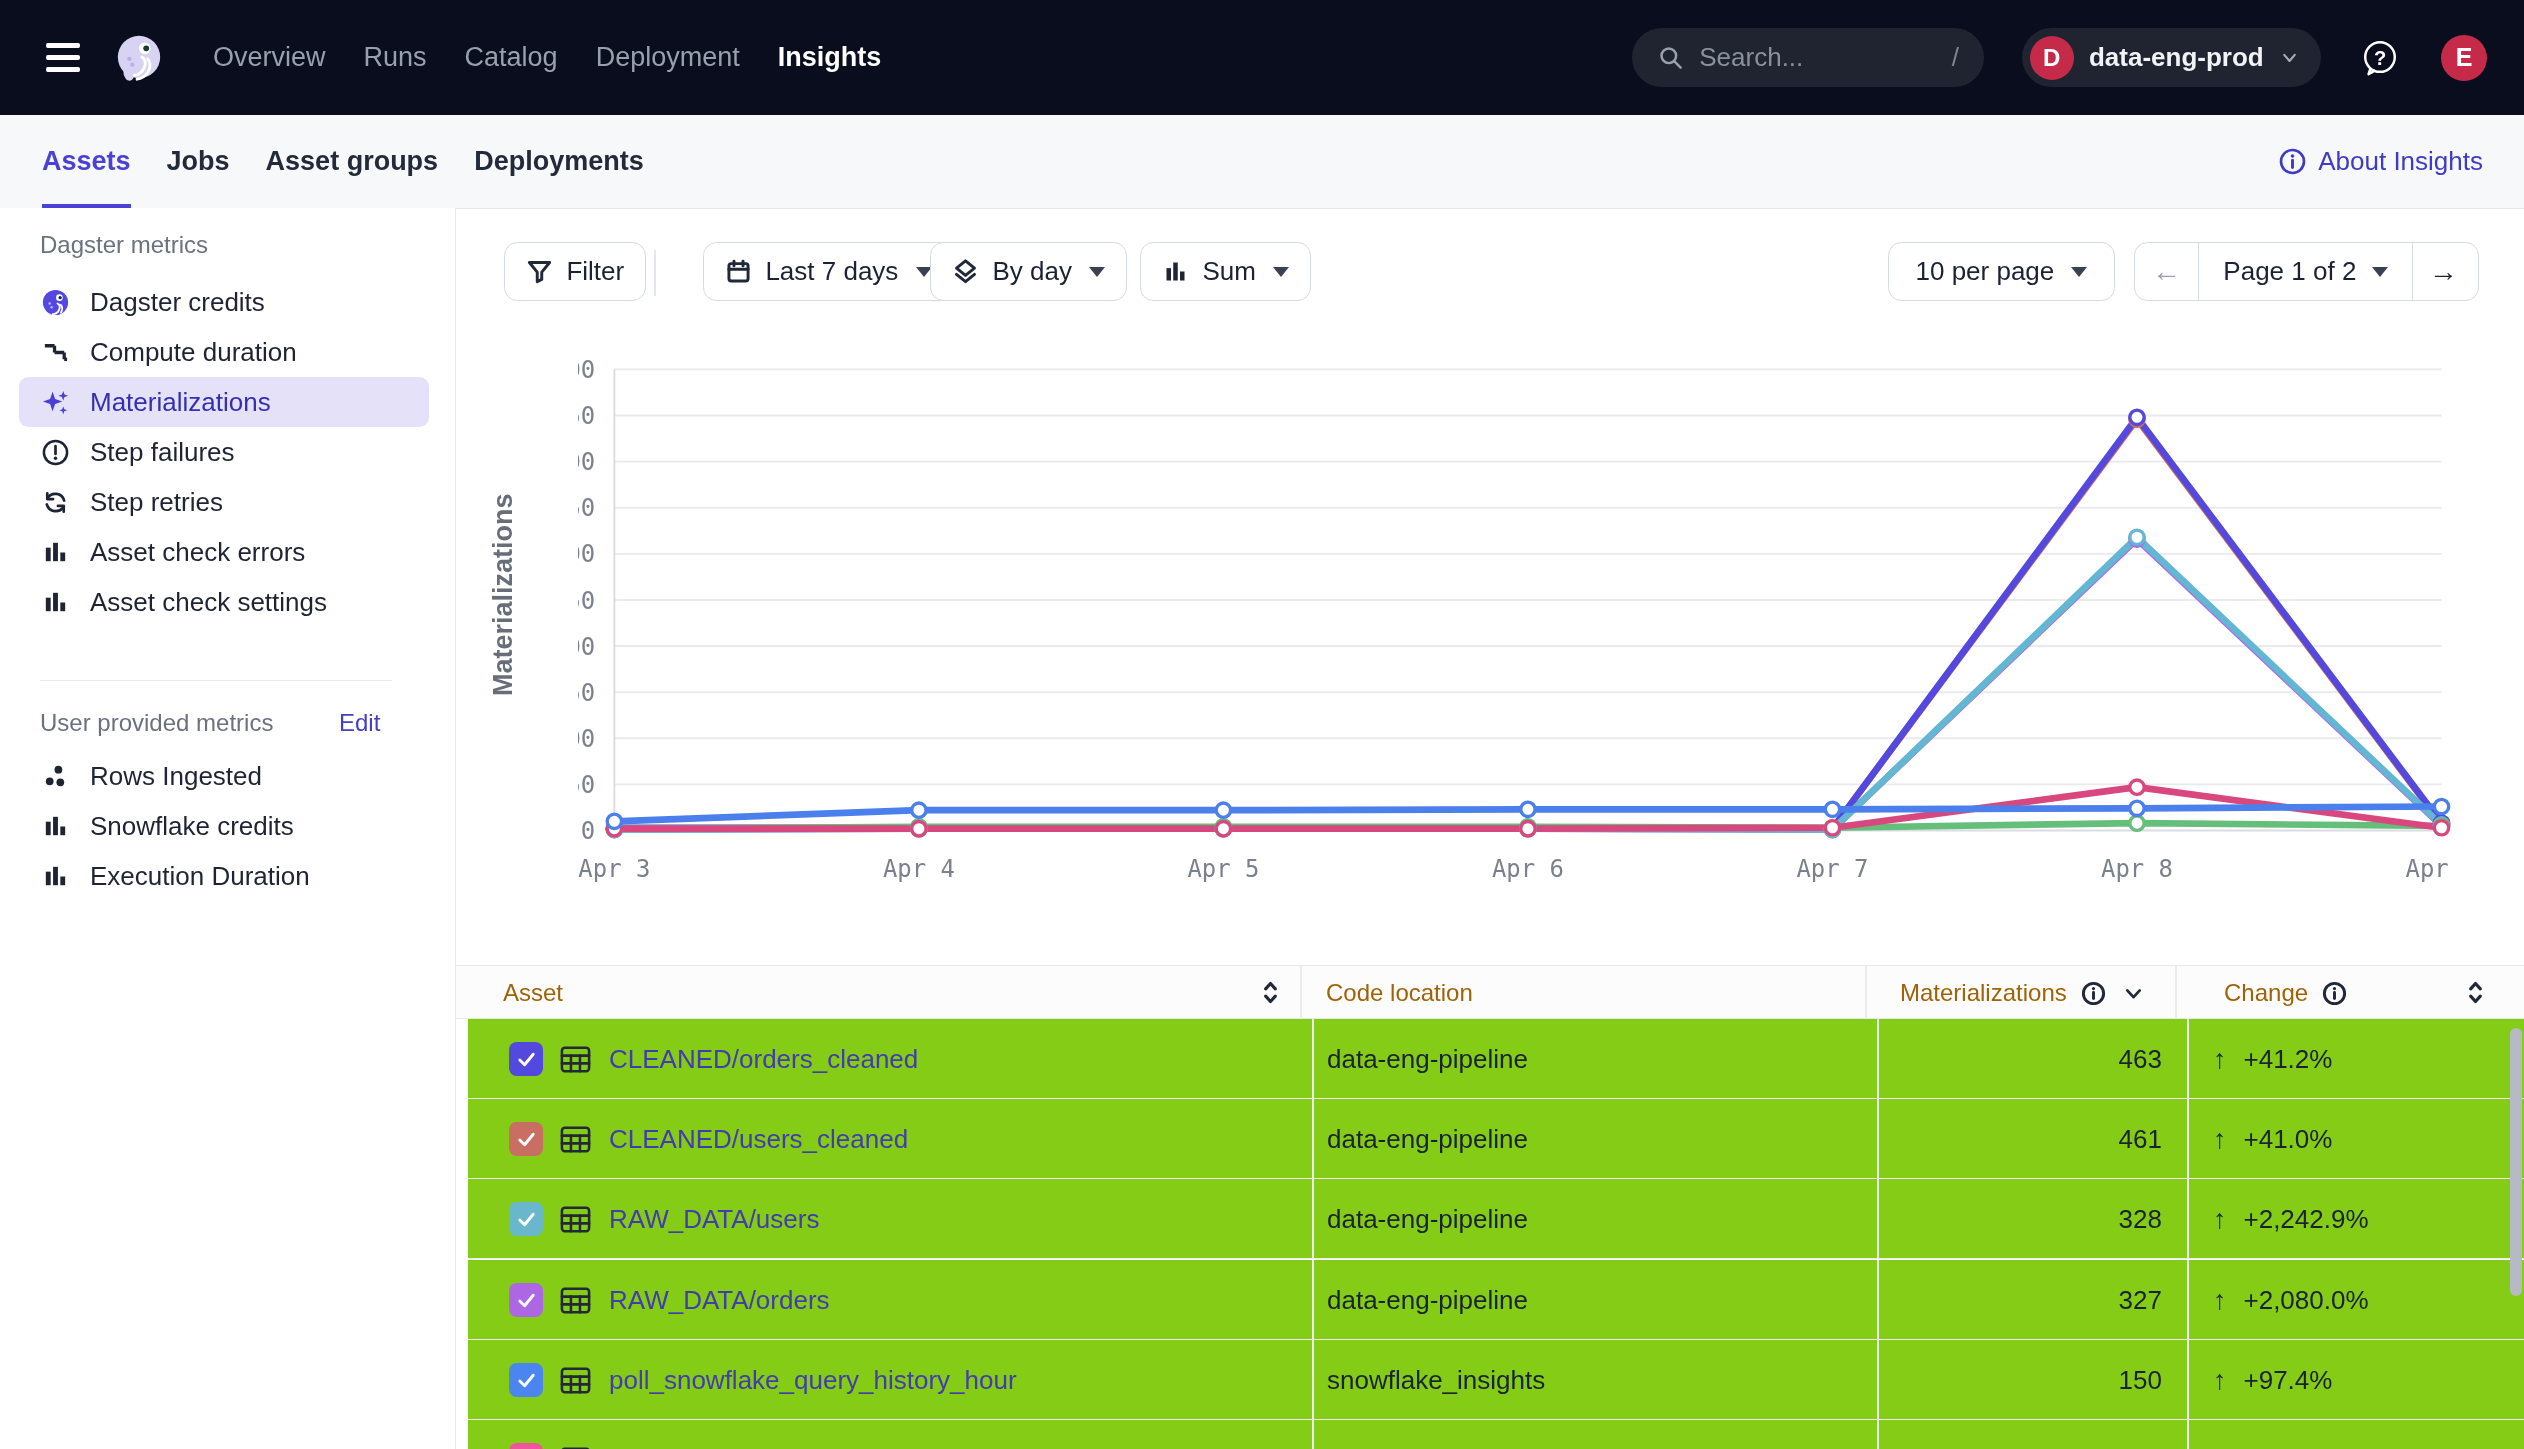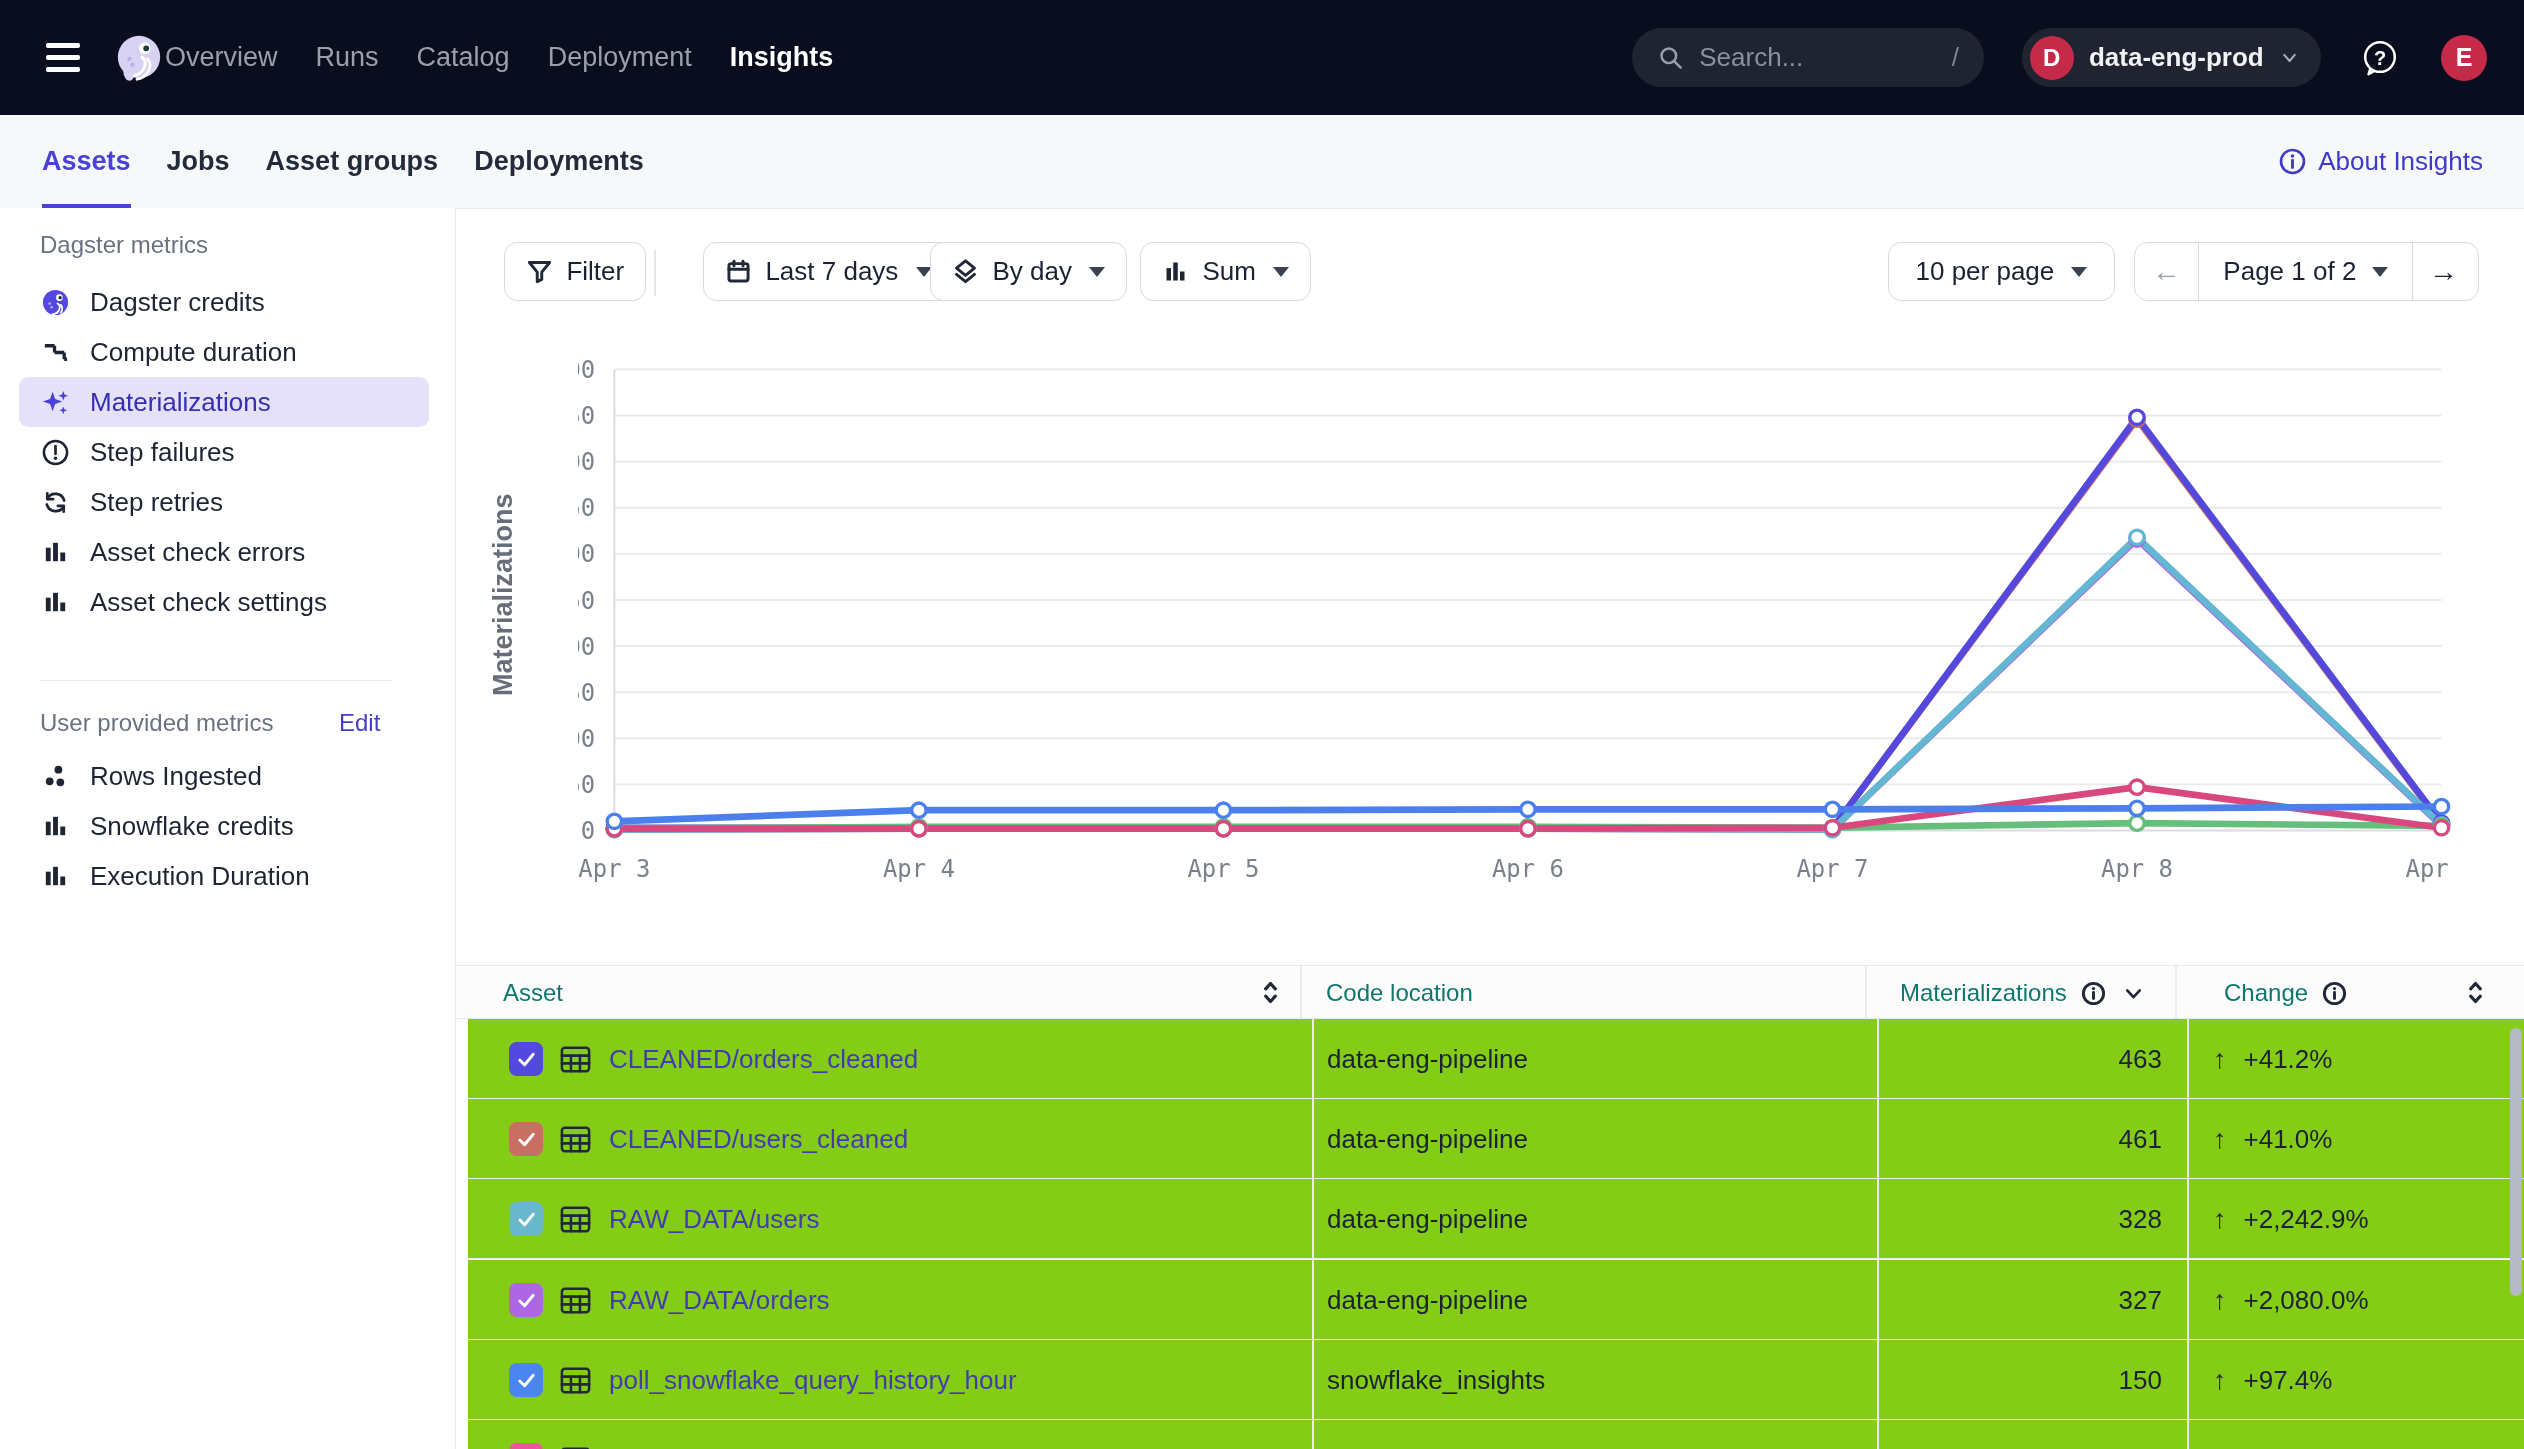--- a/index.html
+++ b/index.html
@@ -6,21 +6,21 @@
   html,body { width:2525px; height:1450px; overflow:hidden; background:#fff;
     font-family:"Liberation Sans", sans-serif; }
   .screen { position:relative; width:2525px; height:1450px; overflow:hidden; background:#fff; }
 
   
   .topbar { position:absolute; left:0; top:0; width:2525px; height:115px; background:#0A0D1D;
     display:flex; align-items:center; padding:0 38px 0 46px; }
   .hamburger { width:34px; height:29px; display:flex; flex-direction:column; justify-content:space-between; cursor:pointer; }
   .hamburger span { display:block; height:4.8px; background:#fff; border-radius:1.9px; }
   .logo { margin-left:33px; width:52px; height:52px; flex:0 0 auto; }
-  .mainnav { display:flex; gap:38px; }
+  .mainnav { display:flex; gap:38px; margin-left:48px; }
   .mainnav .nitem { font-size:27px; color:#99A0AD; font-weight:500; cursor:pointer; }
   .mainnav .nitem.active { color:#FFFFFF; font-weight:600; }
   .search { margin-left:auto; width:352px; height:59px; background:#1F2430; border-radius:30px;
     display:flex; align-items:center; padding:0 25px; gap:15.3px; }
   .search .ph { font-size:26px; color:#8A909C; }
   .search .slash { margin-left:auto; font-size:26px; color:#7E8490; }
   .wspill { margin-left:38px; height:59px; background:#1F2430; border-radius:30px;
     display:flex; align-items:center; gap:15.3px; padding:0 21px 0 7.7px; }
   .wscircle { width:44px; height:44px; border-radius:50%; background:#C52B49; color:#fff;
     font-size:24px; font-weight:700; display:flex; align-items:center; justify-content:center; }
@@ -73,21 +73,21 @@
     align-items:center; justify-content:center; writing-mode:vertical-rl; transform:rotate(180deg);
     font-size:27px; font-weight:700; color:#686E79; }
   .chart-svg { position:absolute; left:122px; top:145px; }
   .chart-svg text { font-family:"DejaVu Sans Mono", monospace; font-size:25px; fill:#7A808C; }
 
   
   .tbl { position:absolute; left:0; top:757px; width:2069px; }
   .thead { position:absolute; left:0; top:0; width:2069px; height:54px; background:#FCFCFD;
     border-top:1.9px solid #E6E8EC; border-bottom:1.9px solid #E6E8EC; }
   .th { position:absolute; top:0; height:54px; display:flex; align-items:center; gap:13.4px;
-    font-size:24px; color:#0f766e; }
+    font-size:24px; color:#a16207; }
   .colline { position:absolute; top:0; width:1.9px; background:#E9EBEF; }
   .trow { position:absolute; left:12px; width:2069px; height:80px; border-bottom:1.9px solid #EDEFF2; background:#84cc16; }
   .cb { position:absolute; left:41px; top:23px; width:34px; height:34px; border-radius:7.7px;
     display:flex; align-items:center; justify-content:center; cursor:pointer; }
   .ticon { position:absolute; left:91px; top:24px; width:33px; height:33px; }
   .alink { position:absolute; left:141px; top:0; height:80px; display:flex; align-items:center;
     font-size:26px; color:#433CAE; cursor:pointer; text-decoration:none; }
   .cloc { position:absolute; left:859px; top:0; height:80px; display:flex; align-items:center;
     font-size:26px; color:#1B2233; }
   .mval { position:absolute; left:1409px; top:0; width:285px; height:80px; display:flex;

